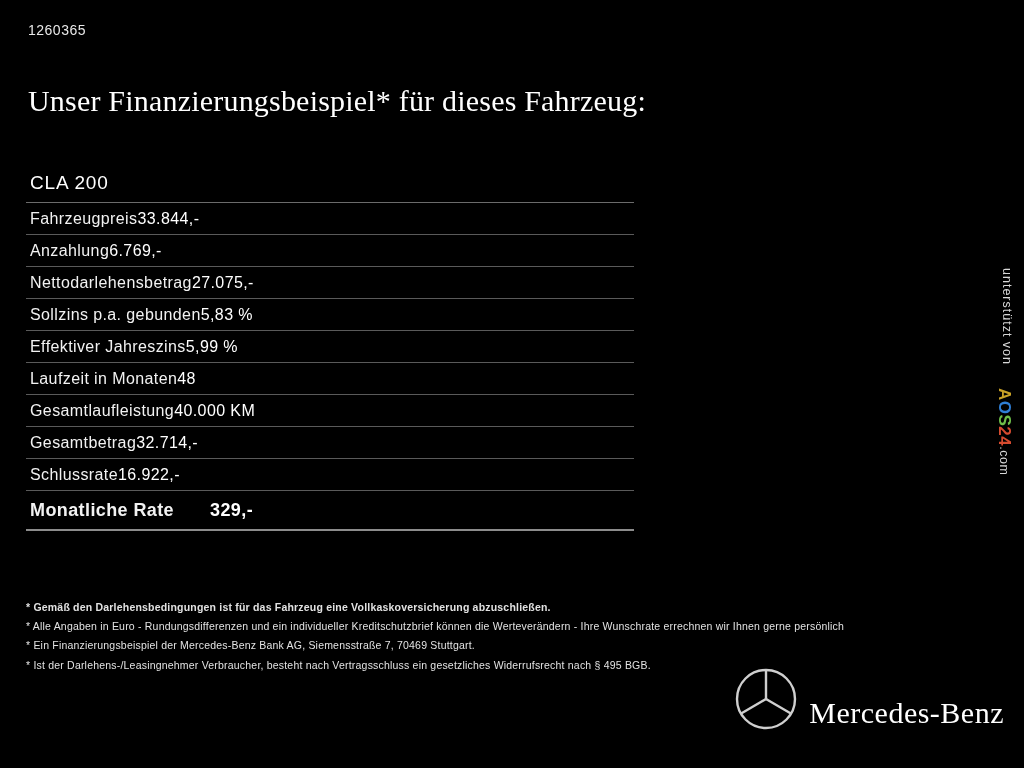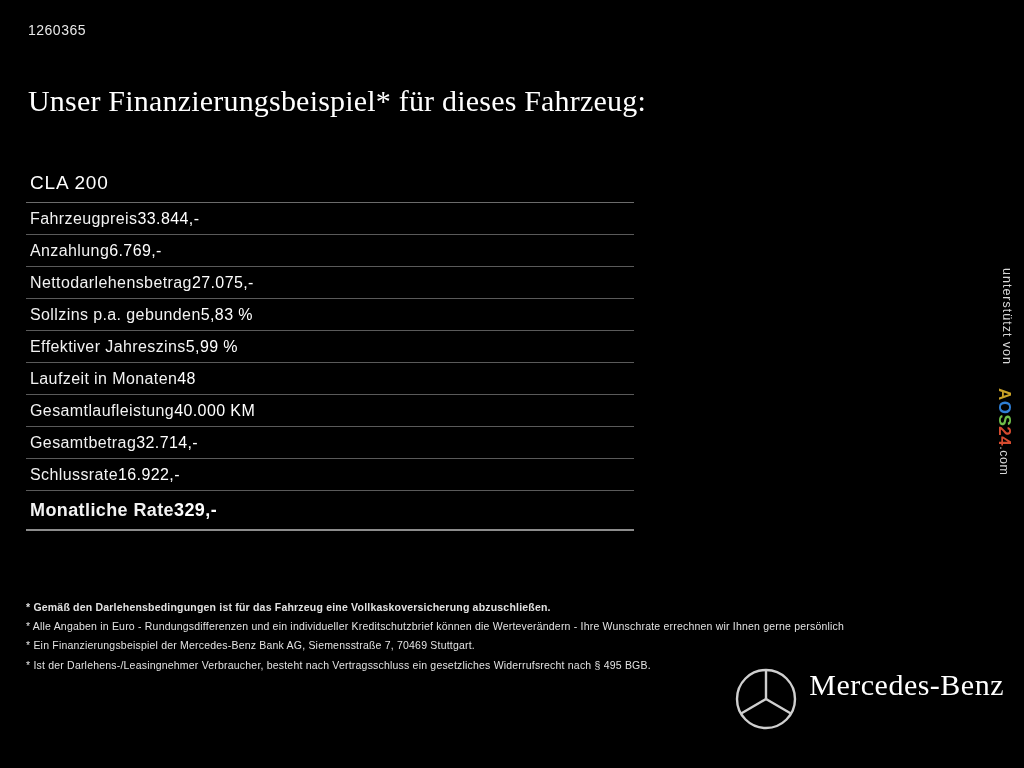--- a/index.html
+++ b/index.html
@@ -72,20 +72,21 @@
     color: #ffffff;
     white-space: nowrap;
     text-align: right;
   }
   .row.total {
     font-weight: bold;
     font-size: 18px;
     border-bottom: 2px solid #8c8c8c;
     padding-top: 9px;
     padding-bottom: 8px;
+    gap: 36px;
   }
   .row.total .label,
   .row.total .value {
     font-weight: bold;
   }
   .footnotes {
     position: absolute;
     left: 26px;
     top: 600px;
     width: 970px;
@@ -130,21 +131,21 @@
   .vlogo .a { color: #c9a227; }
   .vlogo .o { color: #2f7fd6; }
   .vlogo .s { color: #6fbf4a; }
   .vlogo .n2 { color: #d64b2f; }
   .vlogo .com { color: #d8d8d8; font-weight: normal; font-size: 12.5px; }
   .brand {
     position: absolute;
     right: 20px;
     bottom: 38px;
     display: flex;
-    align-items: flex-start;
+    align-items: flex-end;
     gap: 12px;
   }
   .star {
     width: 62px;
     height: 62px;
     position: relative;
   }
   .brand-name {
     font-family: "Liberation Serif", serif;
     font-size: 30px;

